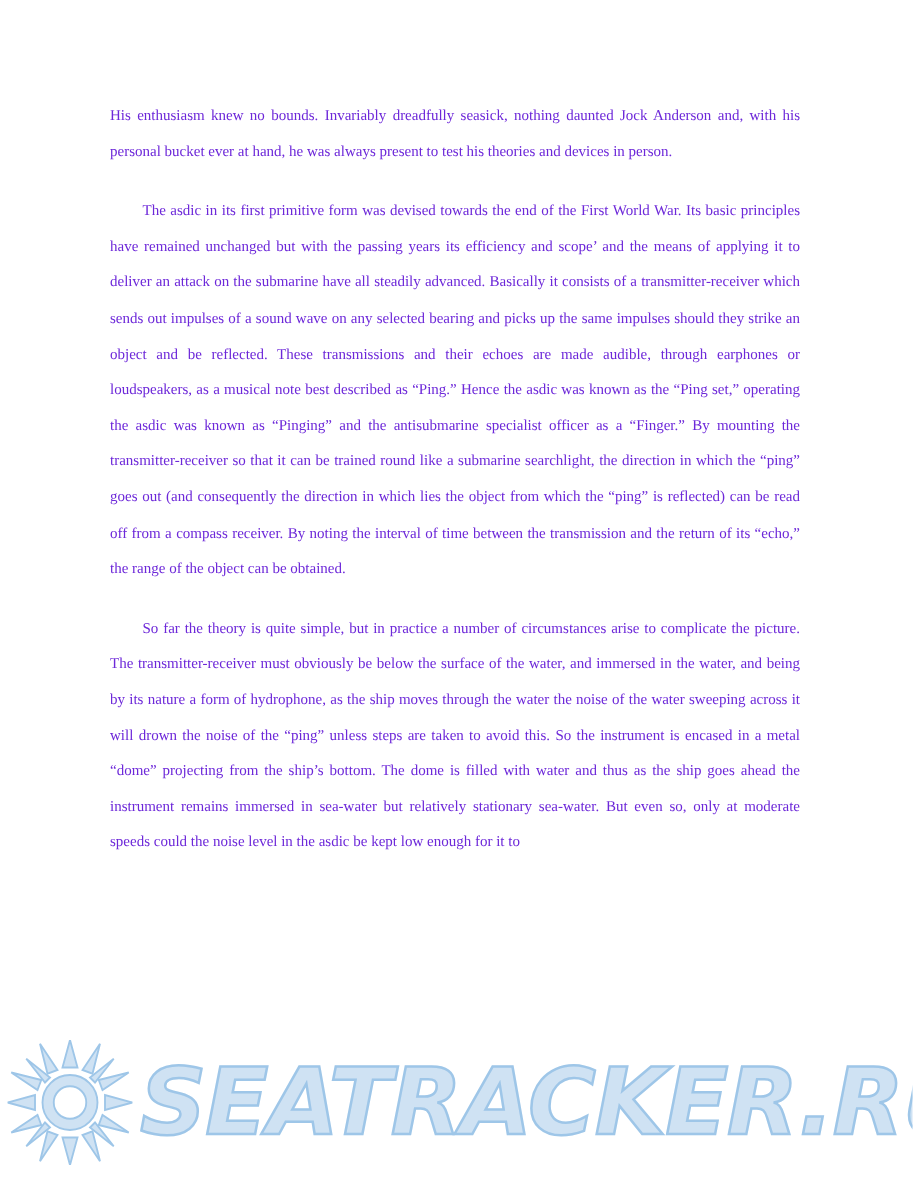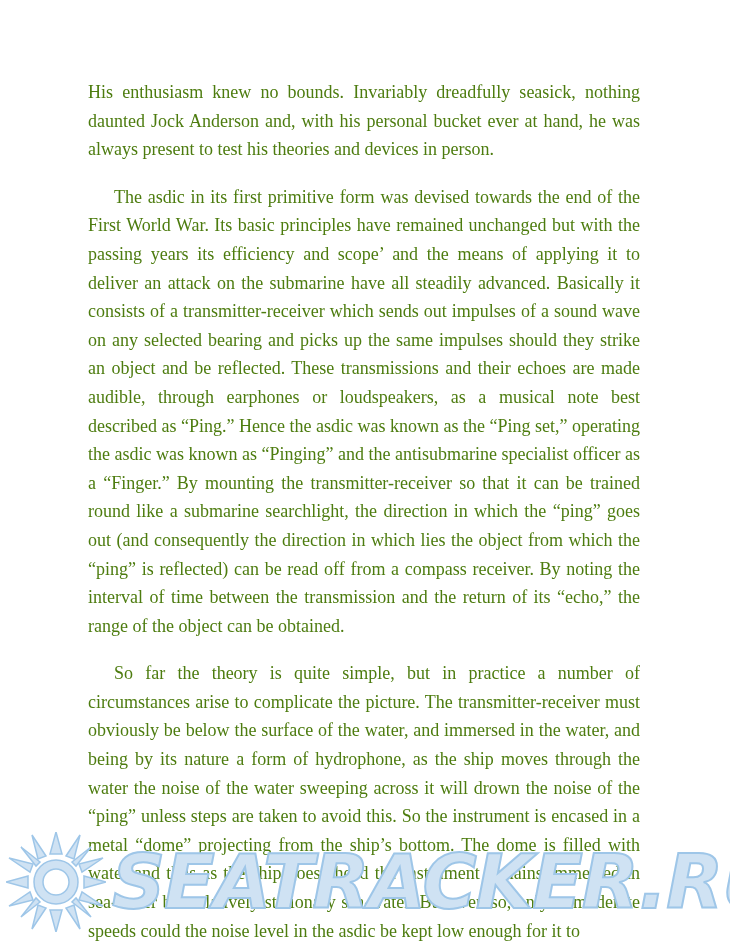--- a/index.html
+++ b/index.html
@@ -23,23 +23,23 @@
     background: #ffffff;
   }
   .text-column {
     position: absolute;
     left: 88px;
     top: 78px;
     width: 552px;
   }
   .para {
     margin: 0 0 19px 0;
-    font-size: 18px;
+    font-size: 12px;
     line-height: 28.6px;
-    color: #4d7c0f;
+    color: #6d28d9;
     text-align: justify;
     text-justify: inter-word;
     -webkit-hyphens: none;
     hyphens: none;
   }
   .para.indent {
     text-indent: 26px;
   }
   .para:last-child {
     margin-bottom: 0;

